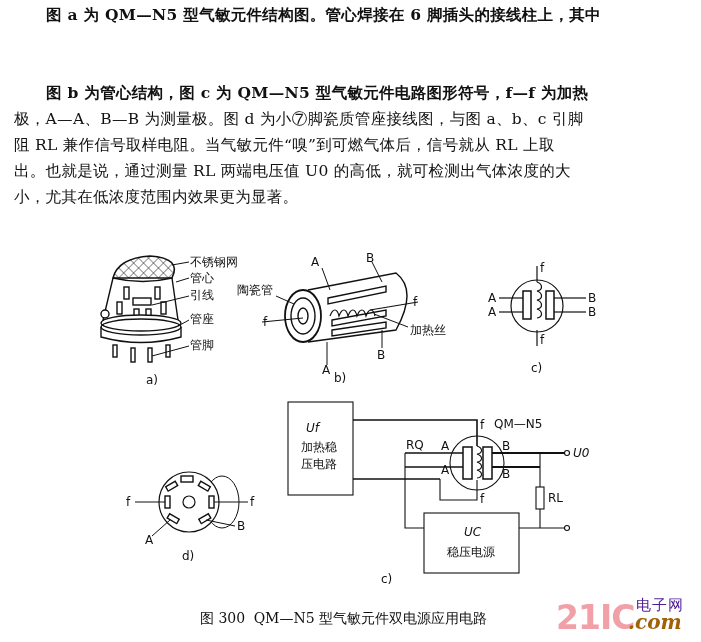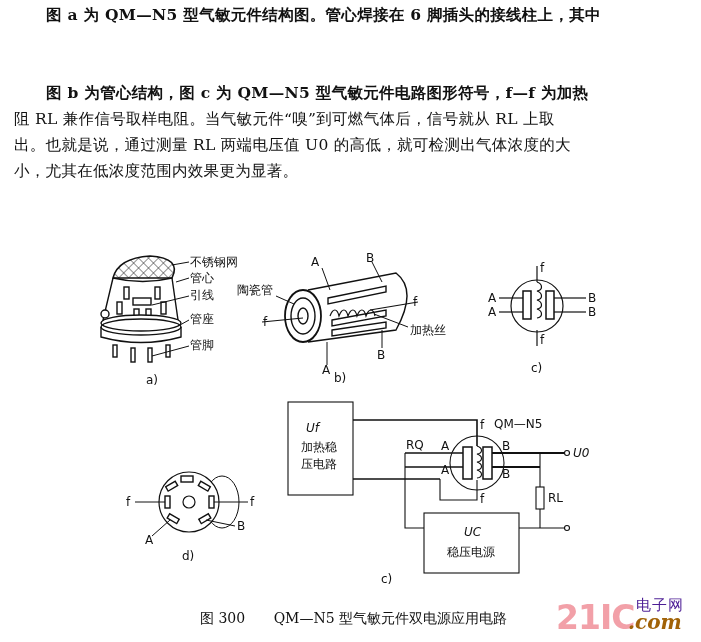--- a/index.html
+++ b/index.html
@@ -5,38 +5,39 @@
   html, body { margin:0; padding:0; background:#fff; }
   body { width:701px; height:642px; position:relative; overflow:hidden;
          font-family:"DejaVu Serif","Liberation Serif",serif; color:#111; }
   .para { position:absolute; left:14px; width:676px; font-size:15.5px; line-height:26px;
           letter-spacing:0.3px; text-align:justify; }
   .para .line { display:block; white-space:nowrap; }
   .indent { padding-left:32px;font-weight:bold; }
   svg { position:absolute; left:0; top:0; }
   svg text { font-family:"DejaVu Sans","Liberation Sans",sans-serif; fill:#111; }
   .caption { position:absolute; left:200px; top:610px; font-size:14px; white-space:nowrap; }
-  .caption .num { margin-right:24px; }
+  .caption .num { margin-right:4px; }
   .wm { position:absolute; left:556px; top:596px; width:140px; height:40px; }
   .wm .big { position:absolute; left:0; top:2px; font-family:"DejaVu Sans","Liberation Sans",sans-serif;
              font-weight:bold; font-size:33px; color:#f2a0a8; letter-spacing:-1px; }
   .wm .cn { position:absolute; left:80px; top:0px; font-size:15px; color:#4c1d95; letter-spacing:1px;
             font-family:"DejaVu Sans",sans-serif; }
   .wm .com { position:absolute; left:72px; top:14px; font-size:20px; color:#a16207; font-style:italic;
              font-family:"DejaVu Serif",serif; font-weight:bold; }
 </style>
 </head>
 <body>
 
 <div class="para" style="top:2px;">
   <span class="line indent">图 a 为 QM—N5 型气敏元件结构图。管心焊接在 6 脚插头的接线柱上，其中</span>
 </div>
 
 <div class="para" style="top:80px;">
   <span class="line indent">图 b 为管心结构，图 c 为 QM—N5 型气敏元件电路图形符号，f—f 为加热</span>
+  <span class="line">极，A—A、B—B 为测量极。图 d 为小⑦脚瓷质管座接线图，与图 a、b、c 引脚</span>
   <span class="line">阻 RL 兼作信号取样电阻。当气敏元件“嗅”到可燃气体后，信号就从 RL 上取</span>
   <span class="line">出。也就是说，通过测量 RL 两端电压值 U0 的高低，就可检测出气体浓度的大</span>
   <span class="line">小，尤其在低浓度范围内效果更为显著。</span>
 </div>
 
 <svg width="701" height="642" viewBox="0 0 701 642">
   <g stroke="#111" fill="none" stroke-width="1.4">
 
     <g>
       <defs>

